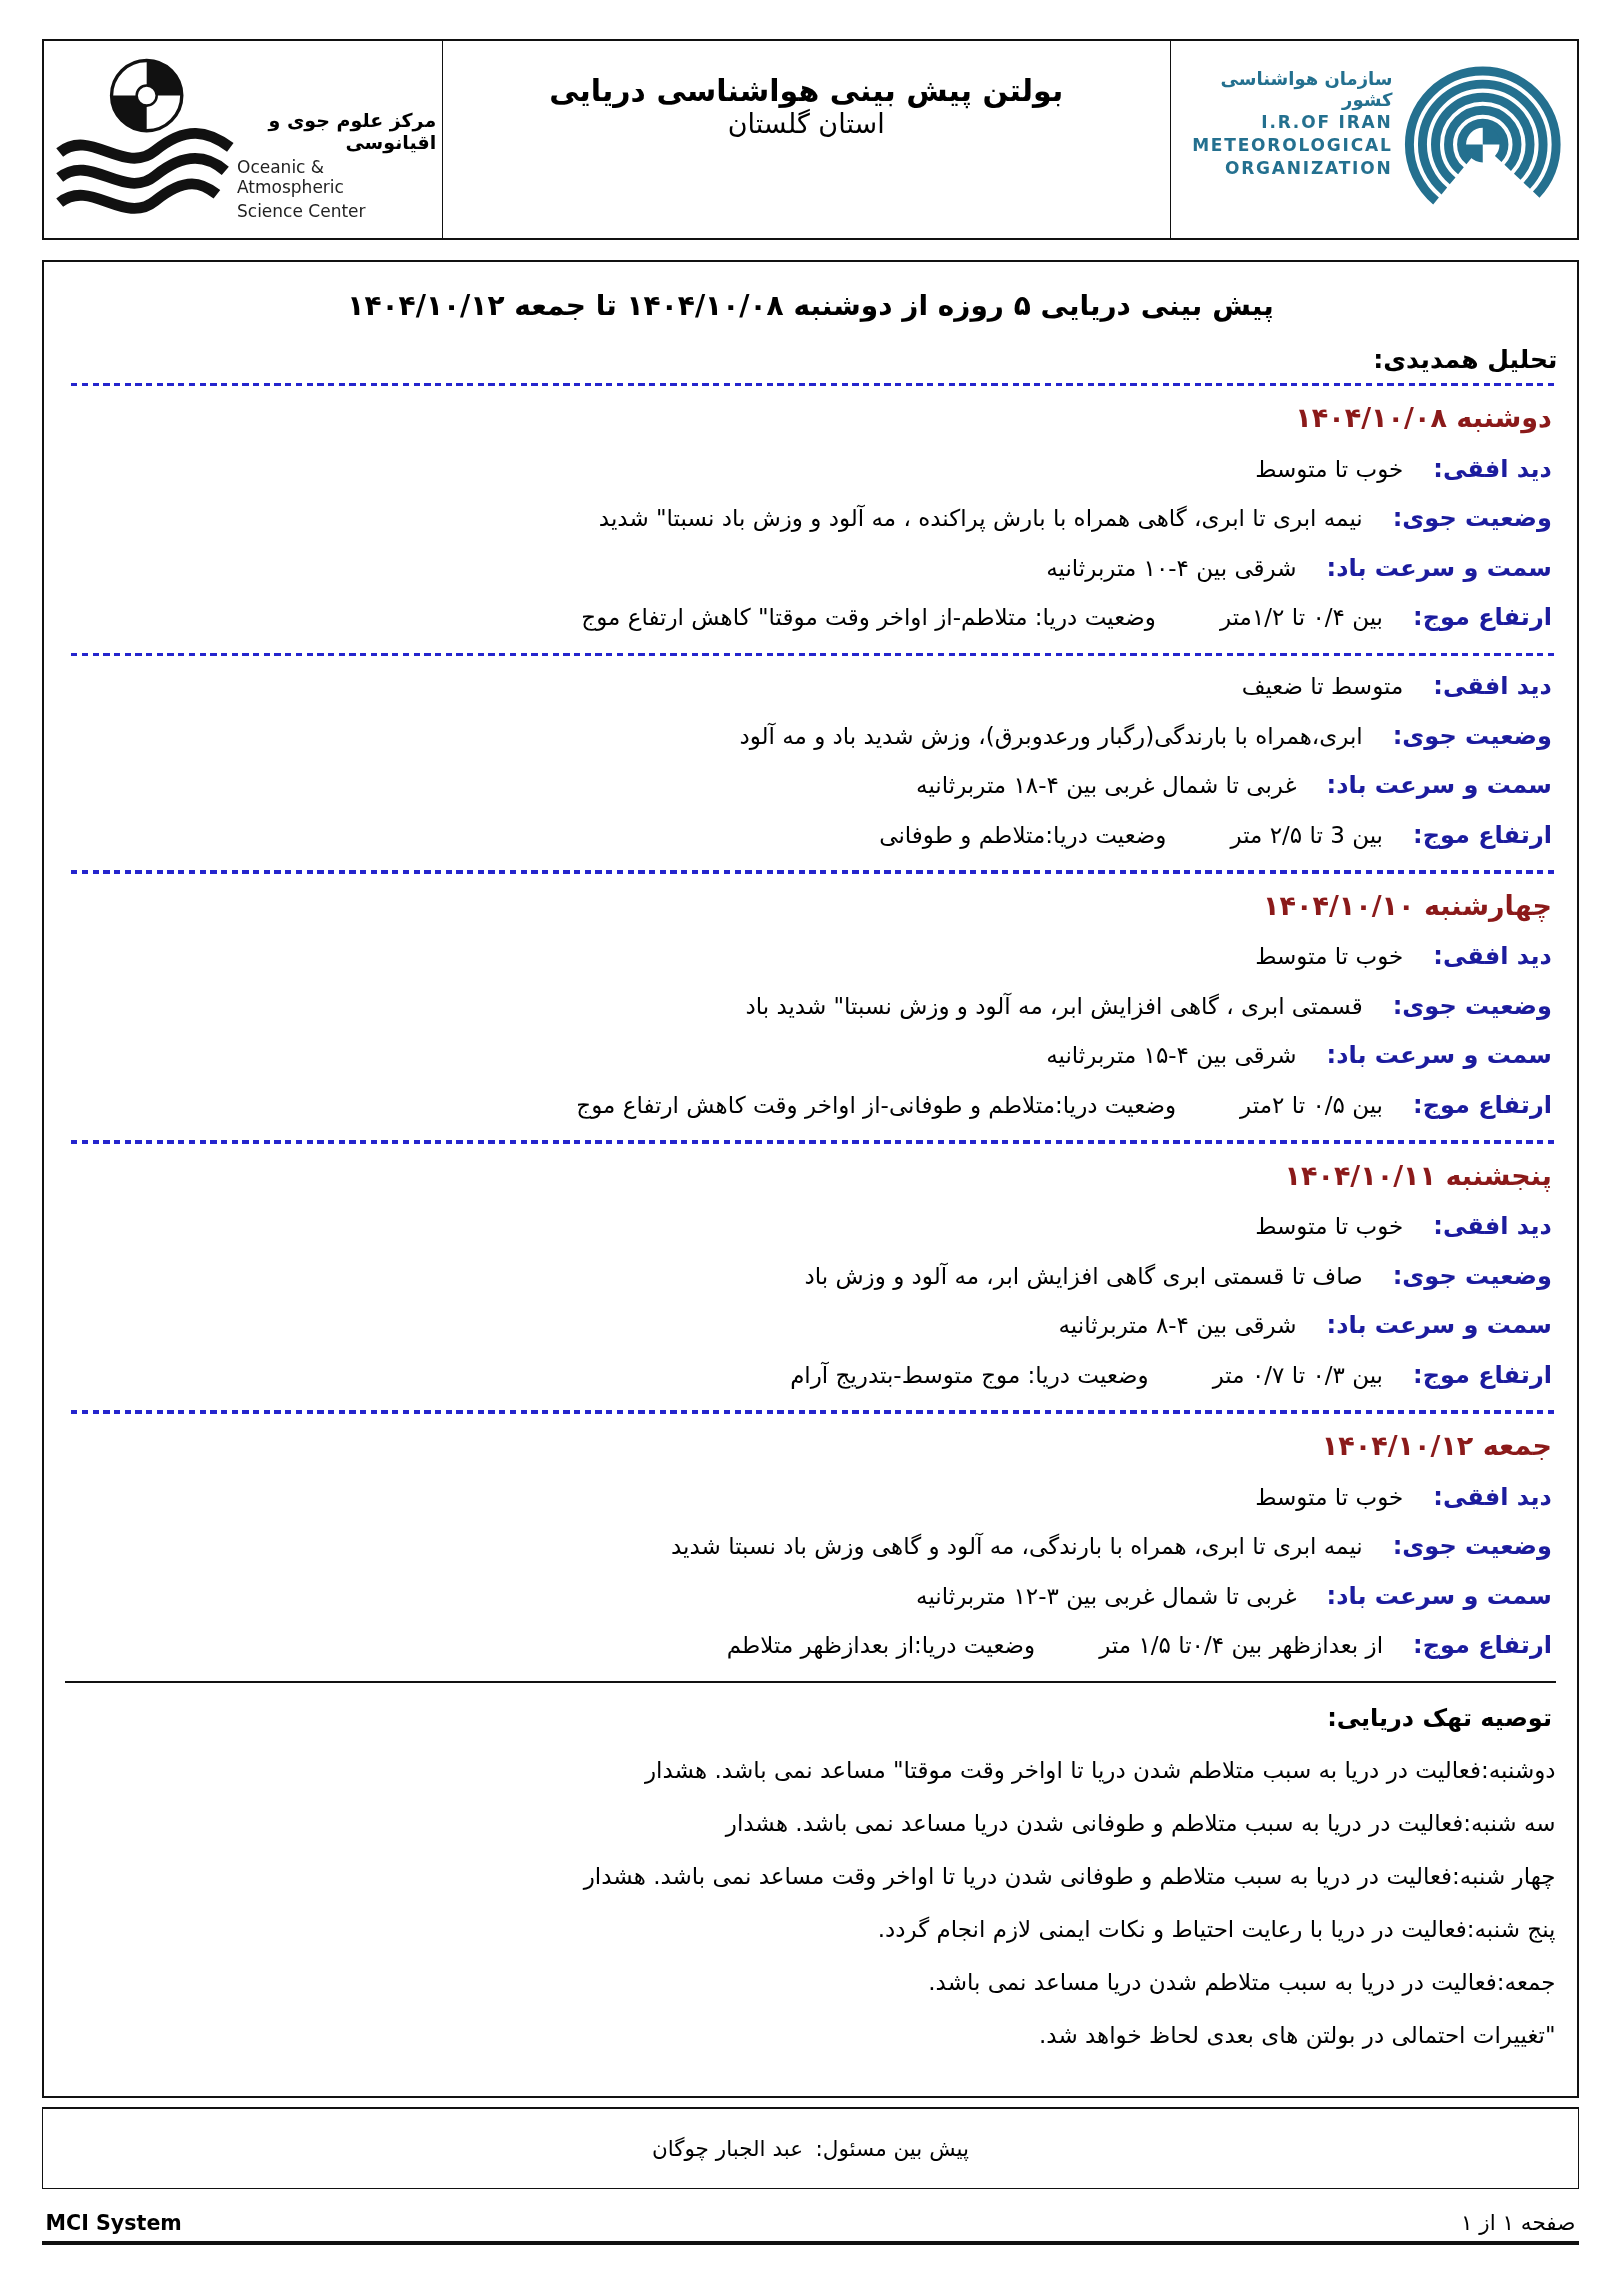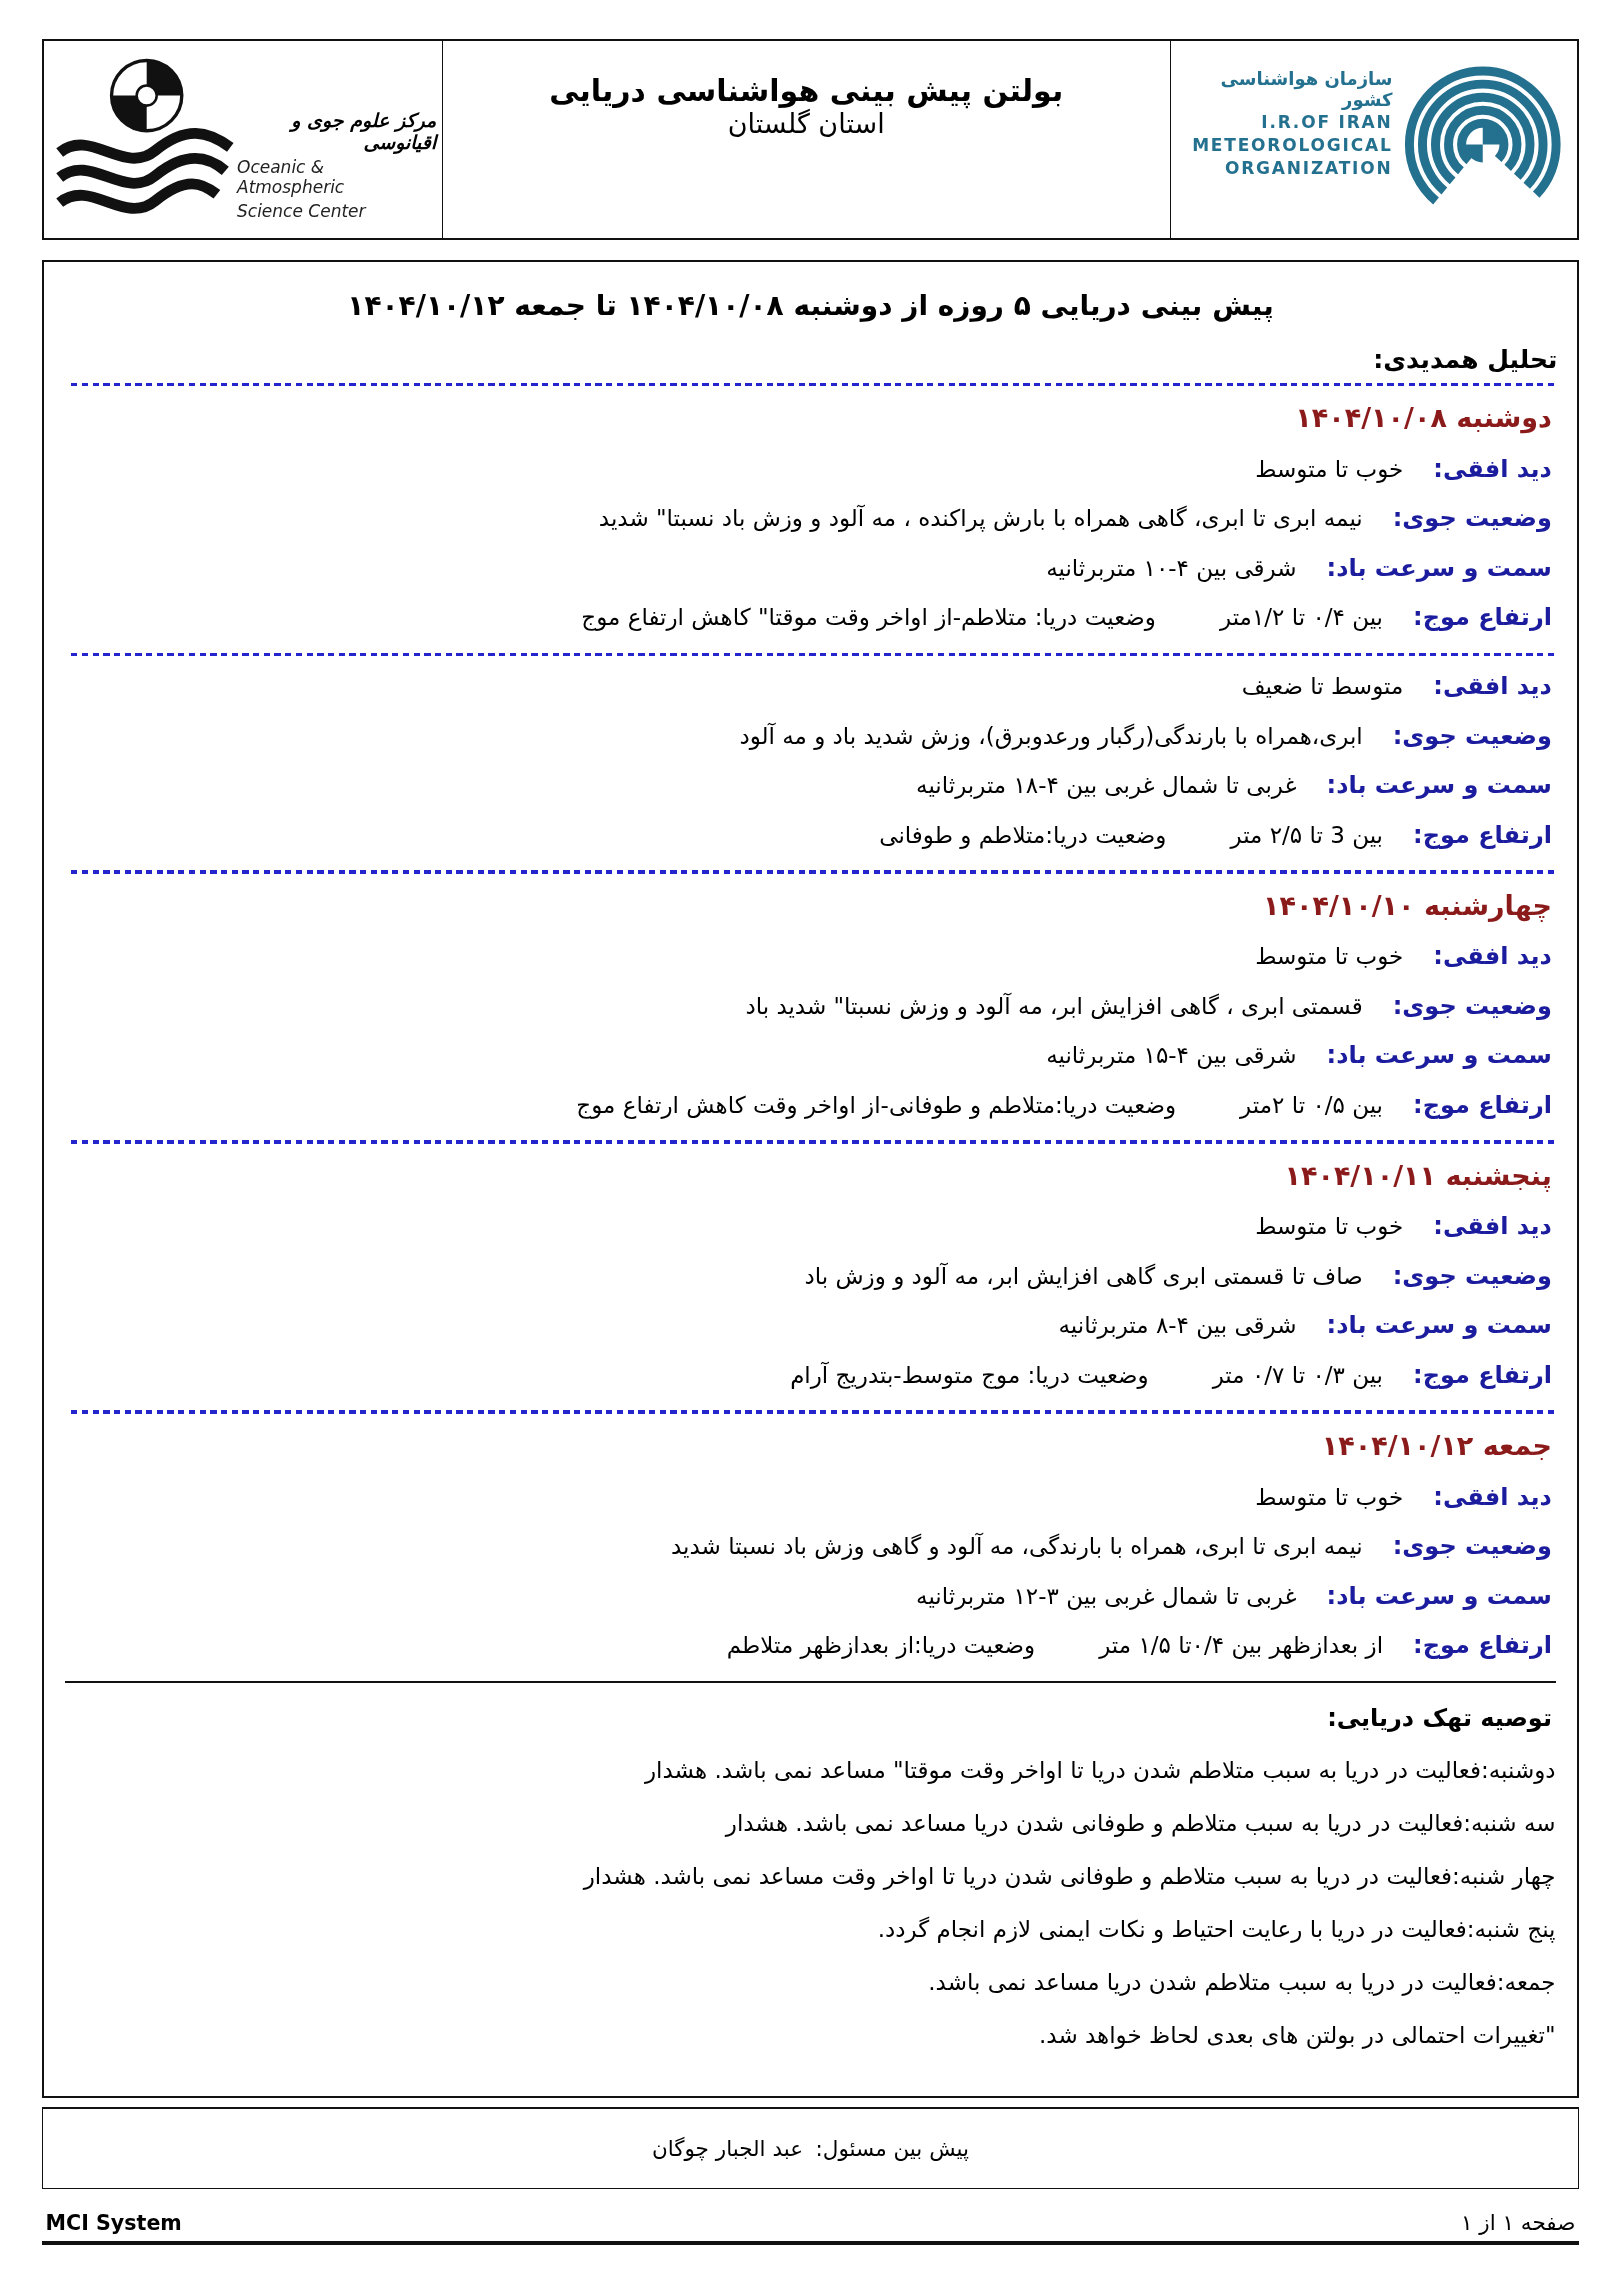--- a/index.html
+++ b/index.html
@@ -19,21 +19,21 @@
   
   .header-box{
     display:flex;height:201px;border:2.7px solid var(--ink);
     background:#fff;
   }
   .hcell{height:100%;}
   .cell-oasc{width:26%;border-right:1.8px solid var(--ink);display:flex;align-items:center;padding:7.2px 5.4px 7.2px 9px;}
   .cell-center{flex:1;border-right:1.8px solid var(--ink);display:flex;flex-direction:column;align-items:center;justify-content:flex-start;padding:32px 9px 27px;}
   .cell-irimo{width:26.5%;display:flex;align-items:flex-start;justify-content:flex-end;padding:12.5px 14.3px 7.2px 7.2px;}
   .oasc-svg{width:184px;height:179px;flex:0 0 auto;}
-  .oasc-text{display:flex;flex-direction:column;gap:3.6px;margin-top:52px;font-style:italic;}
+  .oasc-text{display:flex;flex-direction:column;gap:3.6px;margin-top:52px;}
   .oasc-fa{font-size:19px;font-weight:bold;direction:rtl;}
   .oasc-en{font-size:17px;color:#222;line-height:1.2;}
   .center-title{font-size:30px;font-weight:bold;direction:rtl;}
   .center-sub{font-size:27px;direction:rtl;}
   .irimo-text{display:flex;flex-direction:column;align-items:flex-end;gap:2.7px;margin-top:14.3px;color:var(--logo-teal);}
   .irimo-fa{font-size:18px;font-weight:bold;direction:rtl;}
   .irimo-en{font-size:17px;font-weight:bold;letter-spacing:1.8px;}
   .irimo-svg{width:163px;height:176px;flex:0 0 auto;margin-right:1.8px;margin-left:5.4px;}
   
   .main-box{

